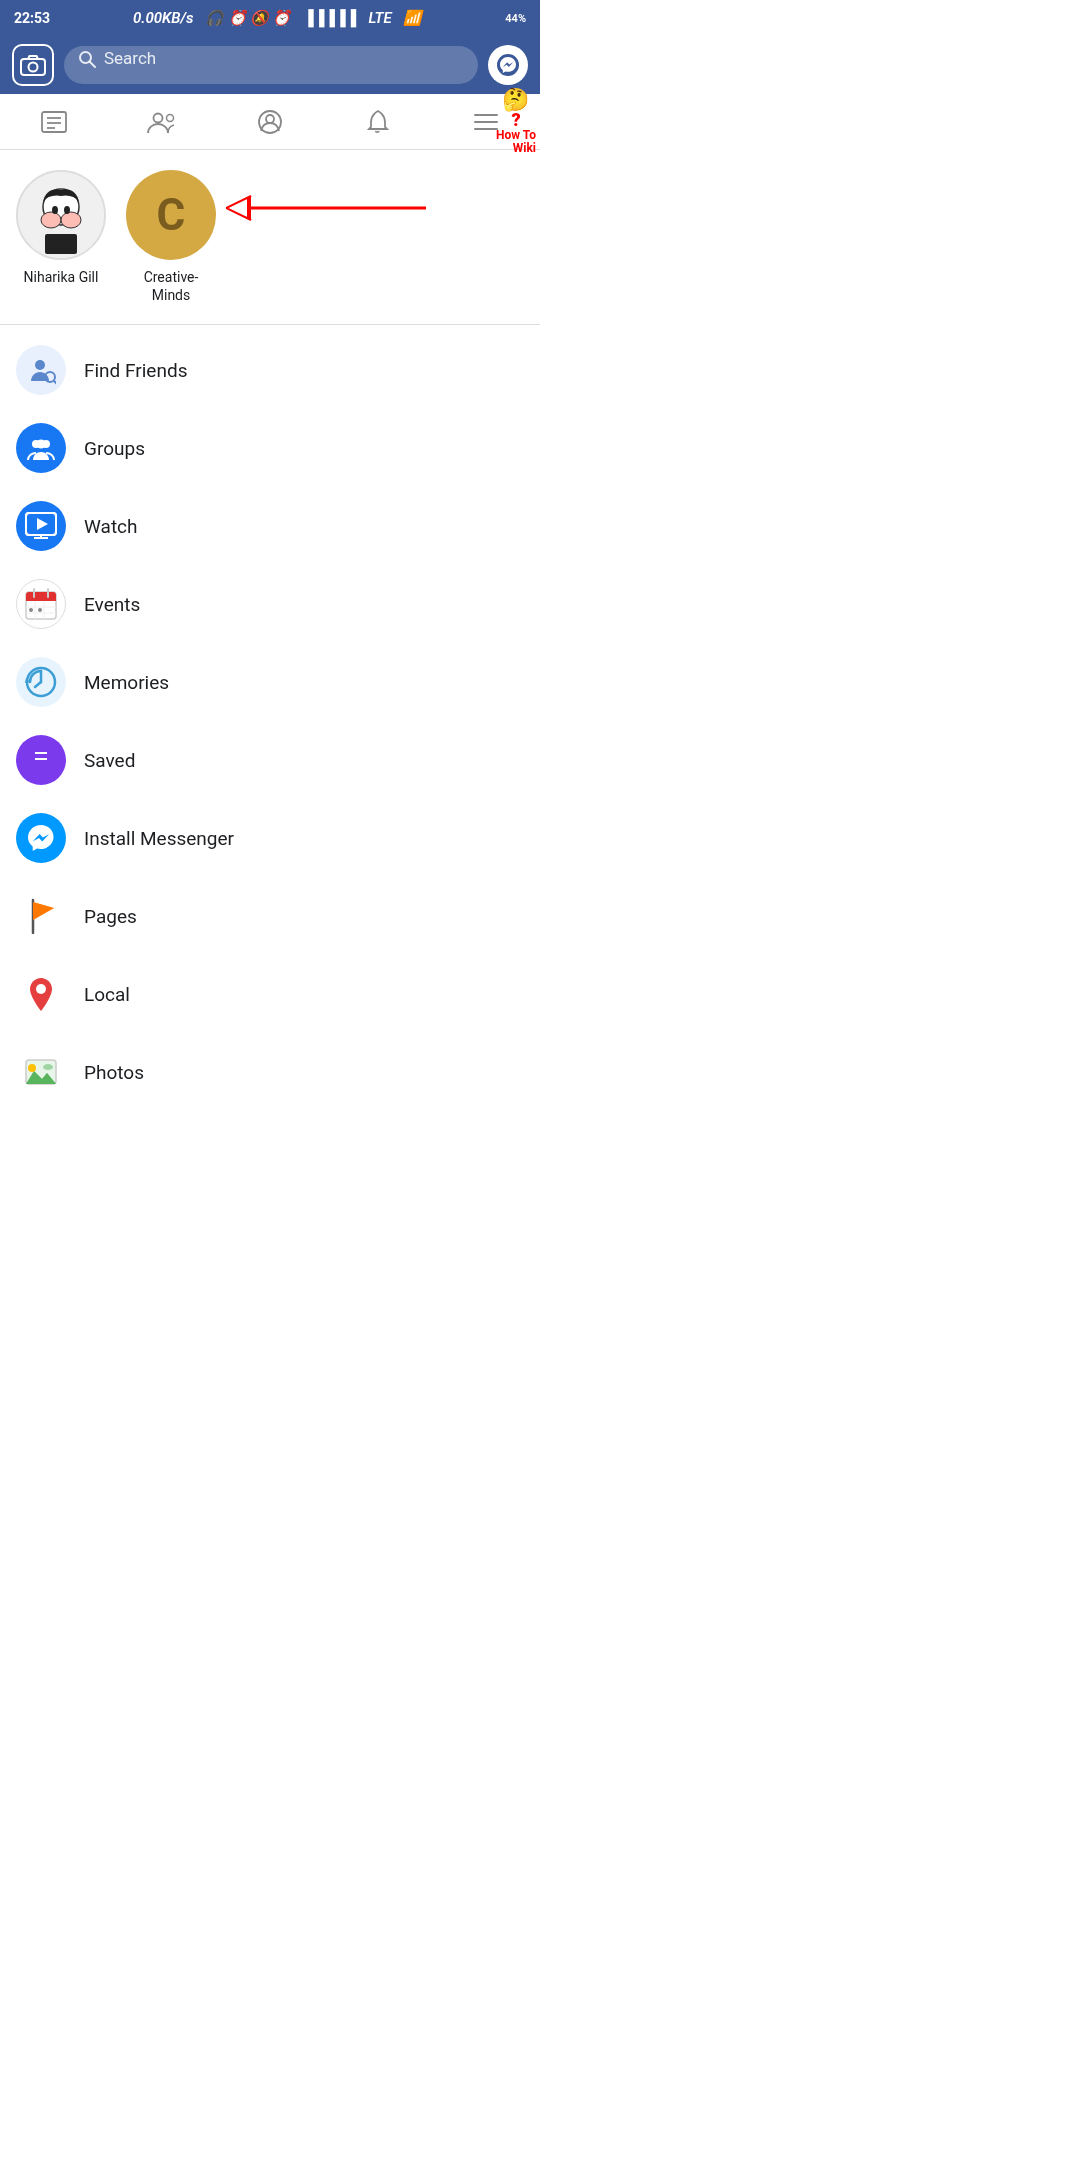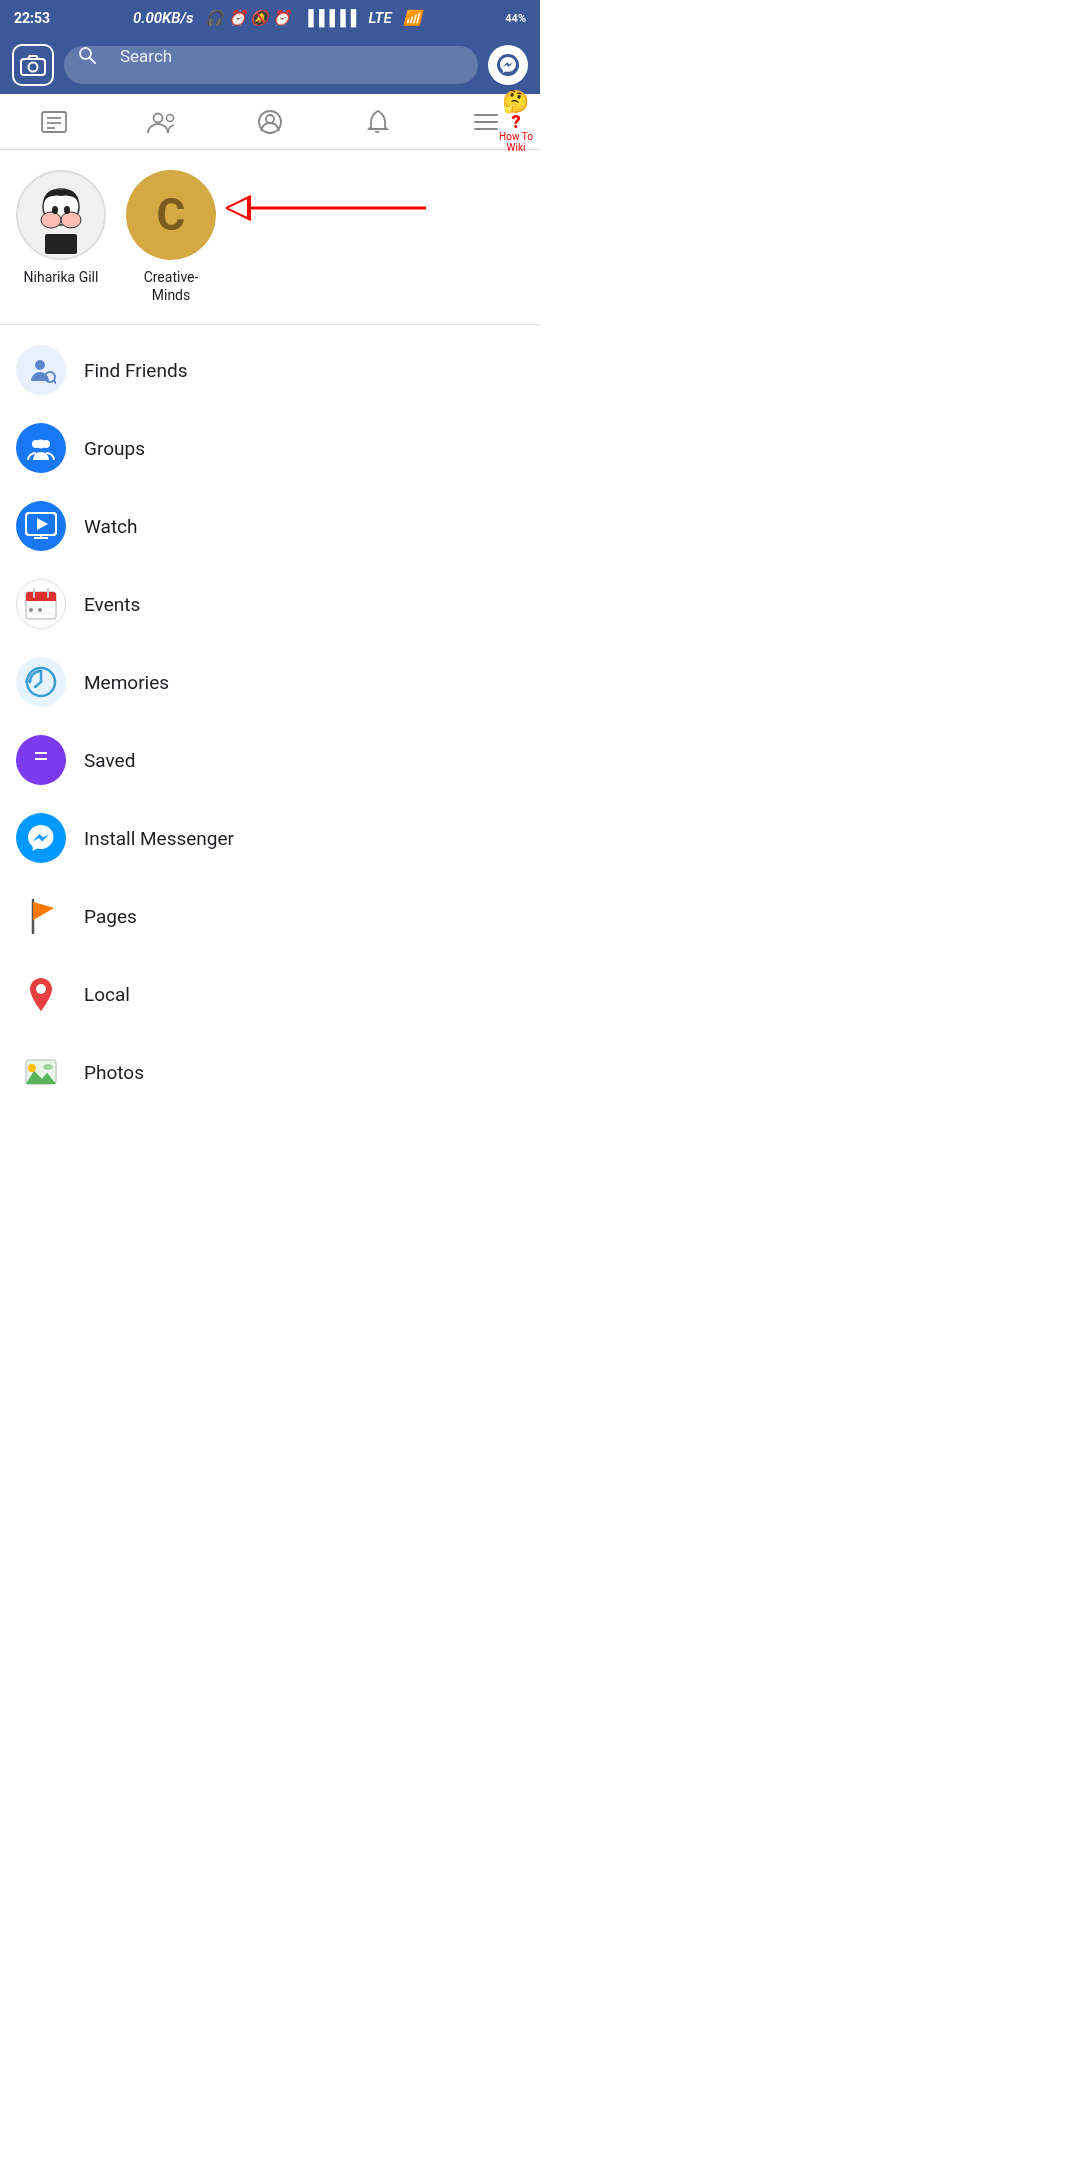--- a/index.html
+++ b/index.html
@@ -44,23 +44,23 @@
       display: flex; align-items: center; justify-content: center;
       flex-shrink: 0;
       cursor: pointer;
     }
     .search-bar {
       flex: 1;
       background: rgba(255,255,255,0.2);
       border-radius: 22px;
       height: 38px;
       display: flex;
-      align-items: flex-start;
-      padding: 0 14px;
-      gap: 24px;
+      align-items: flex-end;
+      padding: 16px 14px;
+      gap: 8px;
       cursor: pointer;
     }
     .search-bar .search-text {
       color: rgba(255,255,255,0.85);
       font-size: 17px;
     }
     .messenger-btn {
       width: 40px; height: 40px;
       background: #fff;
       border-radius: 50%;
@@ -253,21 +253,21 @@
       <line x1="2" y1="3" x2="24" y2="3" stroke="#888" stroke-width="2" stroke-linecap="round"></line>
       <line x1="2" y1="10" x2="24" y2="10" stroke="#888" stroke-width="2" stroke-linecap="round"></line>
       <line x1="2" y1="17" x2="24" y2="17" stroke="#888" stroke-width="2" stroke-linecap="round"></line>
     </svg>
 
     <div style="position:absolute; right:0; top:0; width:48px; height:56px; display:flex; flex-direction:column; align-items:center; justify-content:center; pointer-events:none;">
 
       <div style="font-size:22px; line-height:1;">🤔</div>
 
       <div style="color:red; font-size:18px; font-weight:900; line-height:1;">?</div>
-      <div style="color:red; font-size:10px; font-weight:400; line-height:1.1; text-align:center;">How To<br>Wiki</div>
+      <div style="color:red; font-size:12px; font-weight:700; line-height:1.1; text-align:right;">How To<br>Wiki</div>
     </div>
   </div>
 </div>
 
 <div class="profile-section">
 
   <div class="profile-item">
     <div class="avatar-circle">
 
       <svg width="86" height="86" viewBox="0 0 86 86" fill="none">

